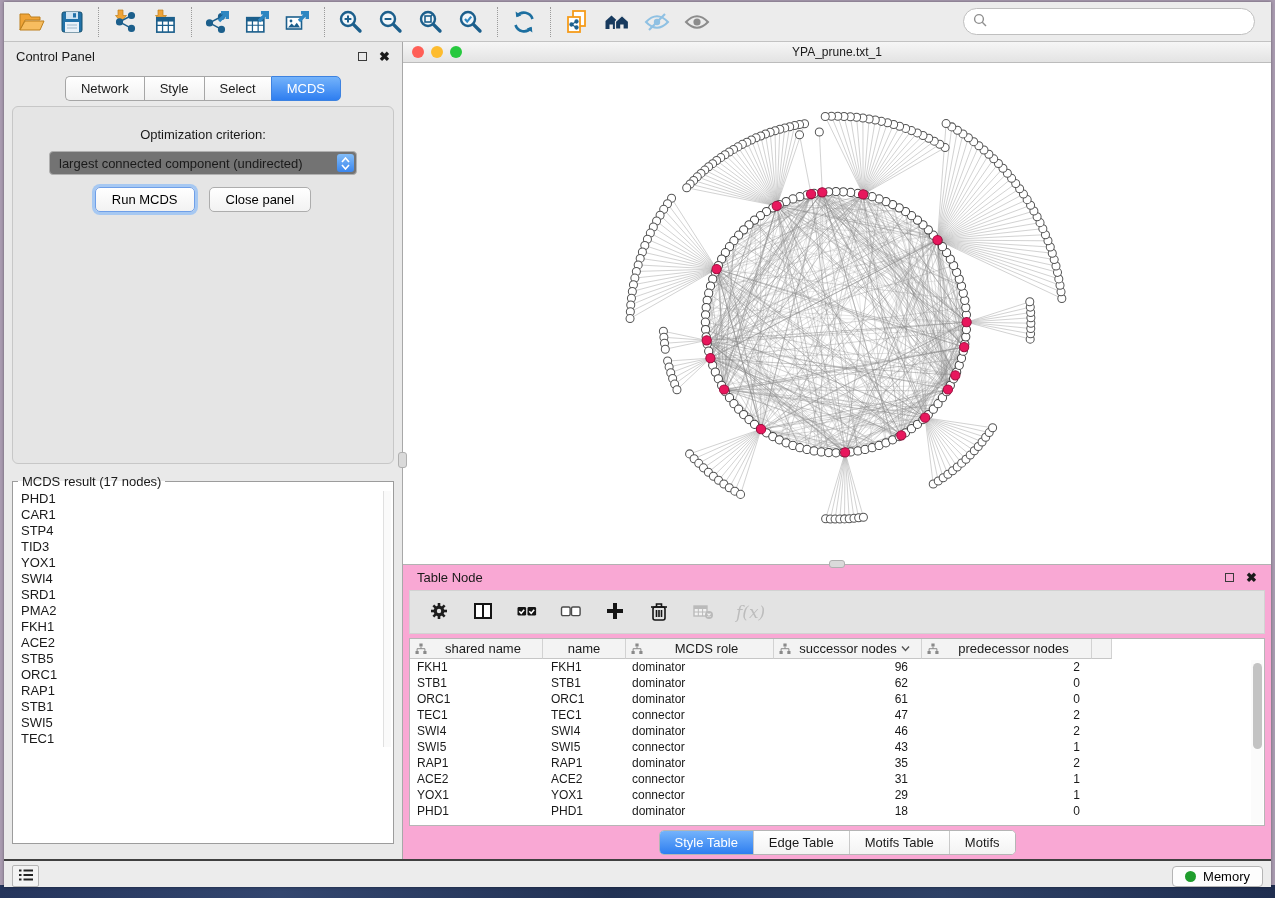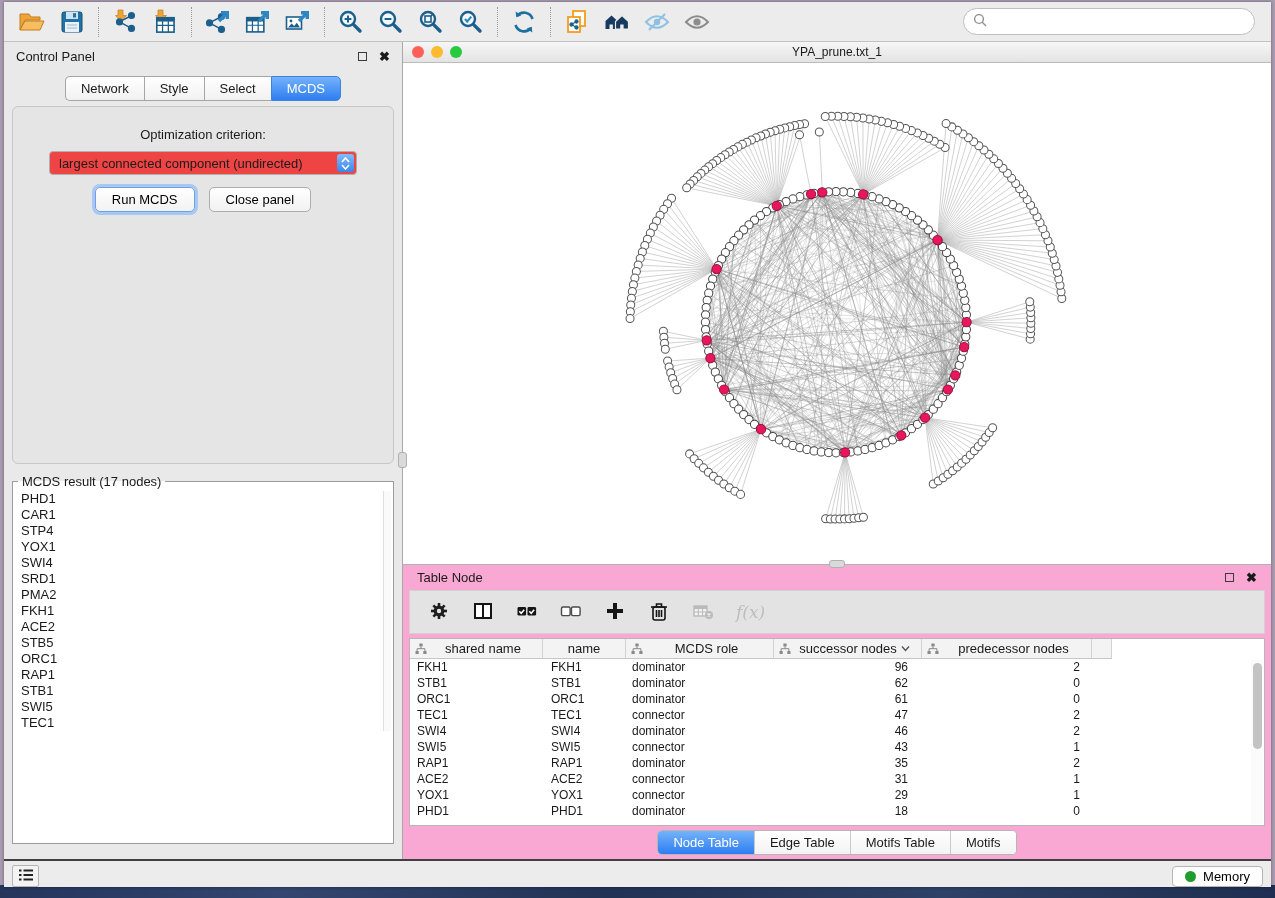--- a/index.html
+++ b/index.html
@@ -42,21 +42,21 @@
   .cp-tabs{display:flex;justify-content:center;margin-top:6px;flex:none;}
   .cp-tab{padding:4px 15px;background:linear-gradient(#ffffff,#f1f1f1);border:1px solid #a6a6a6;
     border-right:none;font-size:13px;}
   .cp-tab:first-child{border-radius:5px 0 0 5px;}
   .cp-tab:last-child{border-radius:0 5px 5px 0;border-right:1px solid #a6a6a6;}
   .cp-tab.active{background:linear-gradient(#74b3fb,#2e7ef0);color:#fff;border-color:#3d82e0;}
 
   .cp-inner{margin:5px 8px 0;background:#e5e5e5;border:1px solid #c7c7c7;border-radius:6px;
     height:358px;padding-top:20px;flex:none;}
   .opt-label{text-align:center;font-size:13px;margin-bottom:9px;}
-  .select{margin:0 36px;height:24px;background:#ef4444;border:1px solid #b0b0b0;border-radius:4px;
+  .select{margin:0 36px;height:24px;background:#737373;border:1px solid #b0b0b0;border-radius:4px;
     display:flex;align-items:center;font-size:13px;padding-left:9px;position:relative;}
   .select-stepper{position:absolute;right:2px;top:2px;bottom:2px;width:17px;
     background:linear-gradient(#83bdf8,#3a86ee);border-radius:3px;display:flex;flex-direction:column;
     align-items:center;justify-content:center;gap:1px;}
   .cp-buttons{display:flex;justify-content:center;gap:14px;margin-top:12px;}
   .btn{background:linear-gradient(#ffffff,#f2f2f2);border:1px solid #adadad;border-radius:5px;
     font-size:13px;padding:4px 16px;}
   .btn.focus{box-shadow:0 0 0 3px #a6c8f2;border-color:#6f9fe8;}
 
   fieldset{margin:10px 8px 0;border:1px solid #9c9c9c;background:#fff;height:370px;
@@ -349,20 +349,21 @@
           <button class="btn">Close panel</button>
         </div>
       </div>
 
       <fieldset>
         <legend>MCDS result (17 nodes)</legend>
         <div class="result-list" id="result-list">
             <div>PHD1</div>
             <div>CAR1</div>
             <div>STP4</div>
+            <div>TID3</div>
             <div>YOX1</div>
             <div>SWI4</div>
             <div>SRD1</div>
             <div>PMA2</div>
             <div>FKH1</div>
             <div>ACE2</div>
             <div>STB5</div>
             <div>ORC1</div>
             <div>RAP1</div>
             <div>STB1</div>
@@ -1466,21 +1467,21 @@
                 <div class="td right" style="width: 148px; padding-right: 14px;">18</div>
                 <div class="td right" style="width: 170px; padding-right: 12px;">0</div>
               </div>
             </div>
           <div class="vscroll">
               <div class="vthumb"></div>
             </div>
         </div>
         <div class="tp-tabs">
           <div class="seg" id="table-tabs">
-              <div class="seg-tab active">Node Table</div>
+              <div class="seg-tab active">Style Table</div>
               <div class="seg-tab">Edge Table</div>
               <div class="seg-tab">Motifs Table</div>
               <div class="seg-tab">Motifs</div>
             </div>
         </div>
       </div>
     </div>
   </div>
 
   <div class="status-bar">

